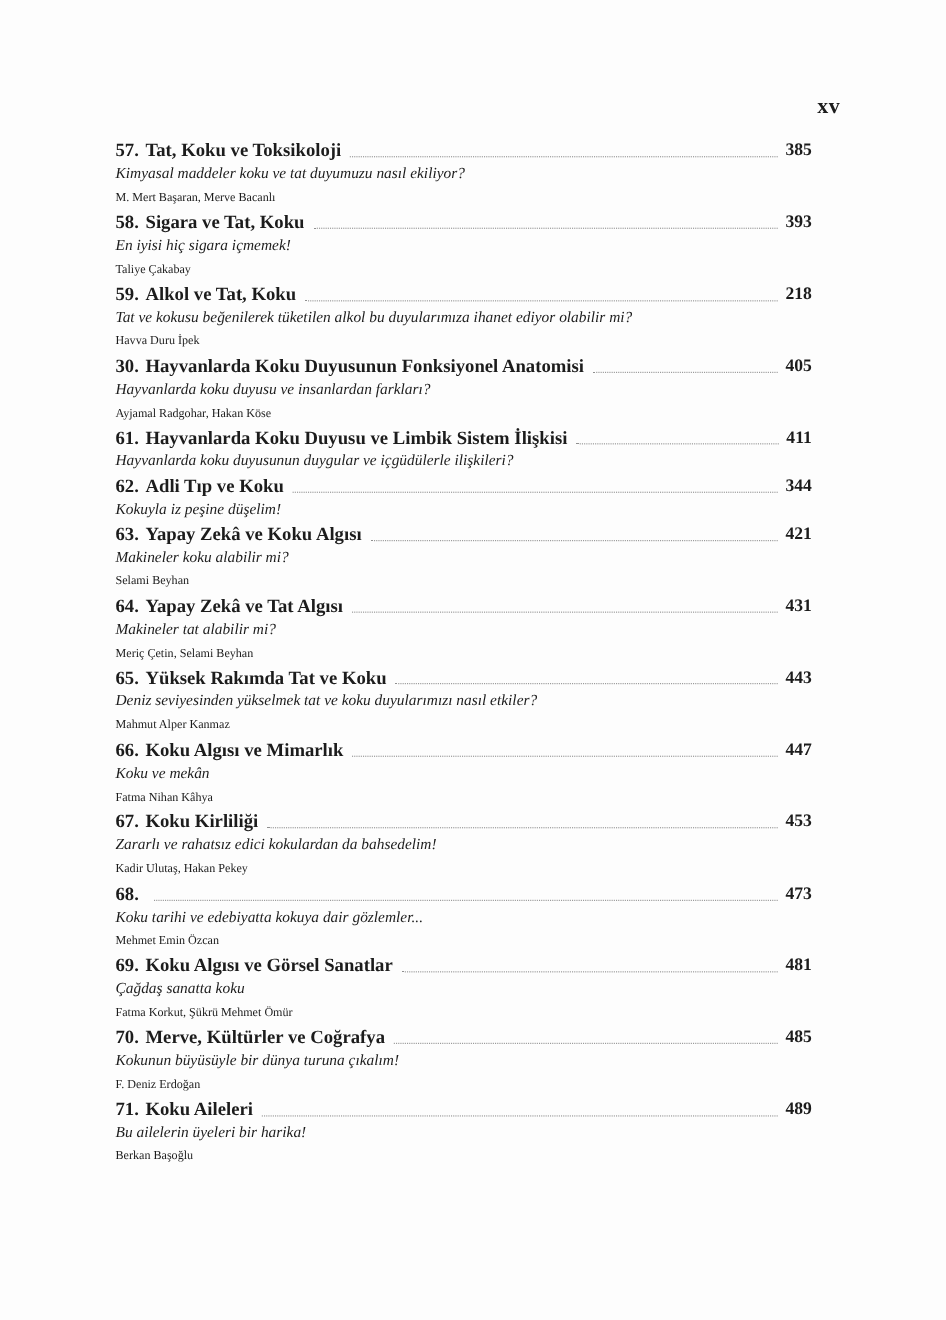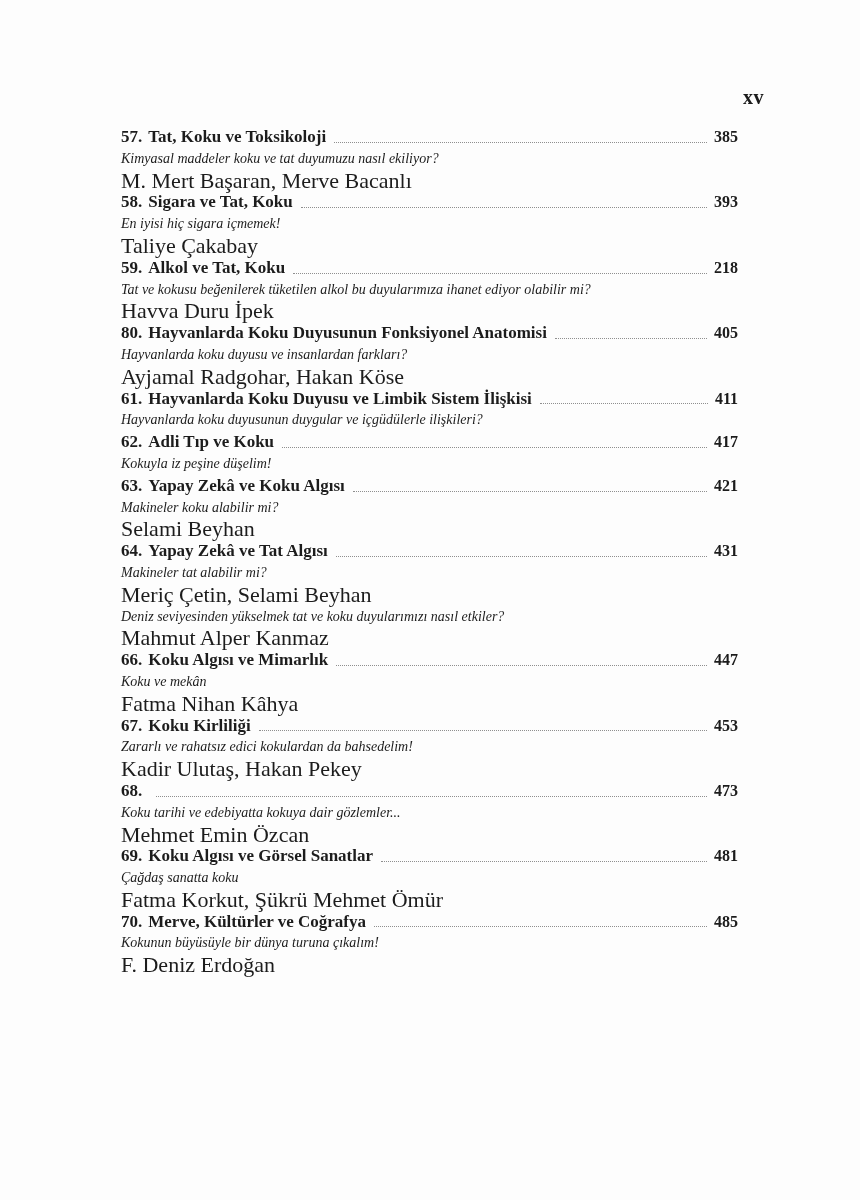--- a/index.html
+++ b/index.html
@@ -21,21 +21,21 @@
   }
   .folio {
     position: absolute;
     top: 86px; right: 96px;
     font-weight: bold;
     font-size: 20px;
     letter-spacing: 0.5px;
   }
   .toc {
     position: absolute;
-    left: 121px; right: 122px; top: 126px;
+    left: 105px; right: 122px; top: 126px;
   }
   .entry { line-height: 21.8px; }
   .title-row {
     display: flex;
     align-items: flex-end;
     font-weight: bold;
     font-size: 17px;
     white-space: nowrap;
   }
   .num { margin-right: 6px; }
@@ -49,21 +49,21 @@
     font-weight: bold;
     font-size: 16px;
     text-align: center;
   }
   .subtitle {
     font-style: italic;
     font-size: 14px;
     white-space: nowrap;
   }
   .authors {
-    font-size: 22px;
+    font-size: 11px;
     white-space: nowrap;
   }
 </style>
 </head>
 <body>
 
 <div class="page">
   <div class="folio">xv</div>
   <main class="toc" id="toc-list">
   <section class="entry">
@@ -94,21 +94,21 @@
       <span class="title">Alkol ve Tat, Koku</span>
       <span class="leader"></span>
       <span class="pagenum">218</span>
     </div>
     <div class="subtitle">Tat ve kokusu beğenilerek tüketilen alkol bu duyularımıza ihanet ediyor olabilir mi?</div>
     <div class="authors">Havva Duru İpek</div>
   </section>
 
   <section class="entry">
     <div class="title-row">
-      <span class="num">80.</span>
+      <span class="num">30.</span>
       <span class="title">Hayvanlarda Koku Duyusunun Fonksiyonel Anatomisi</span>
       <span class="leader"></span>
       <span class="pagenum">405</span>
     </div>
     <div class="subtitle">Hayvanlarda koku duyusu ve insanlardan farkları?</div>
     <div class="authors">Ayjamal Radgohar, Hakan Köse</div>
   </section>
 
   <section class="entry">
     <div class="title-row">
@@ -118,21 +118,21 @@
       <span class="pagenum">411</span>
     </div>
     <div class="subtitle">Hayvanlarda koku duyusunun duygular ve içgüdülerle ilişkileri?</div>
   </section>
 
   <section class="entry">
     <div class="title-row">
       <span class="num">62.</span>
       <span class="title">Adli Tıp ve Koku</span>
       <span class="leader"></span>
-      <span class="pagenum">417</span>
+      <span class="pagenum">344</span>
     </div>
     <div class="subtitle">Kokuyla iz peşine düşelim!</div>
   </section>
 
   <section class="entry">
     <div class="title-row">
       <span class="num">63.</span>
       <span class="title">Yapay Zekâ ve Koku Algısı</span>
       <span class="leader"></span>
       <span class="pagenum">421</span>
@@ -146,20 +146,26 @@
       <span class="num">64.</span>
       <span class="title">Yapay Zekâ ve Tat Algısı</span>
       <span class="leader"></span>
       <span class="pagenum">431</span>
     </div>
     <div class="subtitle">Makineler tat alabilir mi?</div>
     <div class="authors">Meriç Çetin, Selami Beyhan</div>
   </section>
 
   <section class="entry">
+    <div class="title-row">
+      <span class="num">65.</span>
+      <span class="title">Yüksek Rakımda Tat ve Koku</span>
+      <span class="leader"></span>
+      <span class="pagenum">443</span>
+    </div>
     <div class="subtitle">Deniz seviyesinden yükselmek tat ve koku duyularımızı nasıl etkiler?</div>
     <div class="authors">Mahmut Alper Kanmaz</div>
   </section>
 
   <section class="entry">
     <div class="title-row">
       <span class="num">66.</span>
       <span class="title">Koku Algısı ve Mimarlık</span>
       <span class="leader"></span>
       <span class="pagenum">447</span>
@@ -204,14 +210,24 @@
     <div class="title-row">
       <span class="num">70.</span>
       <span class="title">Merve, Kültürler ve Coğrafya</span>
       <span class="leader"></span>
       <span class="pagenum">485</span>
     </div>
     <div class="subtitle">Kokunun büyüsüyle bir dünya turuna çıkalım!</div>
     <div class="authors">F. Deniz Erdoğan</div>
   </section>
 
+  <section class="entry">
+    <div class="title-row">
+      <span class="num">71.</span>
+      <span class="title">Koku Aileleri</span>
+      <span class="leader"></span>
+      <span class="pagenum">489</span>
+    </div>
+    <div class="subtitle">Bu ailelerin üyeleri bir harika!</div>
+    <div class="authors">Berkan Başoğlu</div>
+  </section>
 </main>
 </div>
 
 </body></html>

